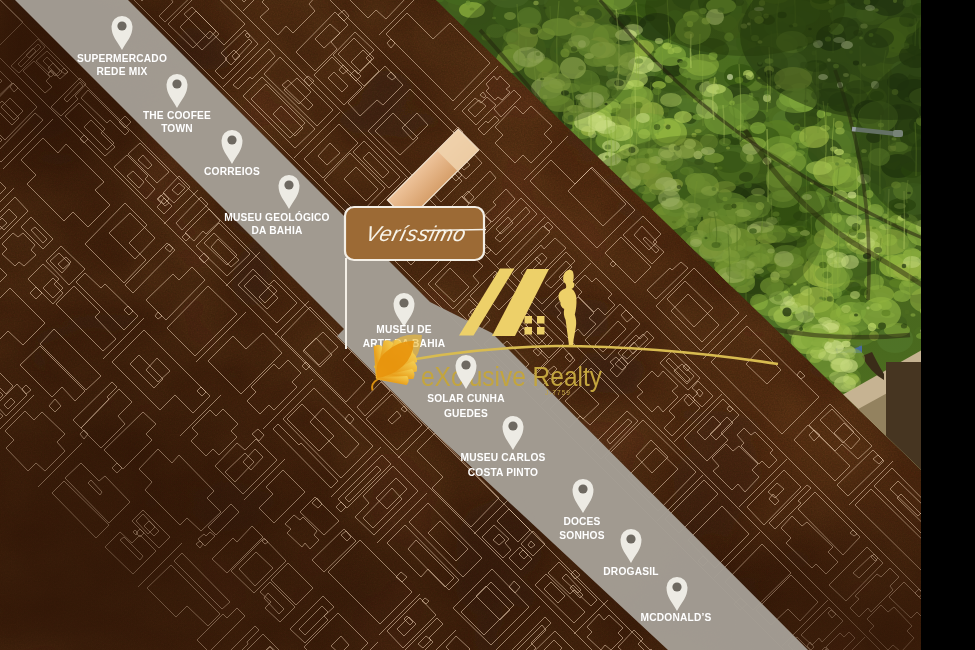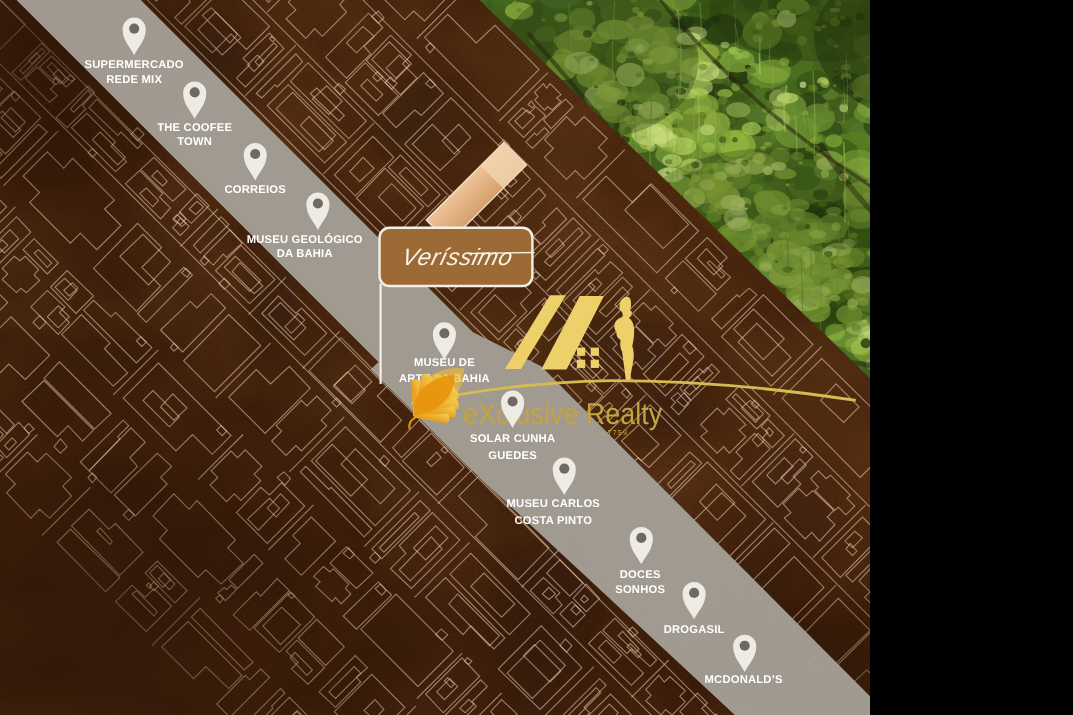--- a/index.html
+++ b/index.html
@@ -1,16 +1,16 @@
 <!DOCTYPE html>
 <html><head>
 <meta charset="utf-8">
 <style>
 html,body{margin:0;padding:0;background:#000;}
-#stage{position:relative;width:791px;height:650px;overflow:hidden;font-family:"Liberation Sans",sans-serif;}
+#stage{position:relative;width:921px;height:650px;overflow:hidden;font-family:"Liberation Sans",sans-serif;}
 text{font-family:"Liberation Sans",sans-serif;}
 .lbl{font-weight:bold;font-size:10.2px;fill:#ffffff;letter-spacing:0.2px;}
 </style>
 </head>
 <body>
 
 <div id="stage">
 <svg width="975" height="650" viewBox="0 0 975 650">
 <defs>
 <filter id="mottle" x="-5%" y="-5%" width="110%" height="110%">

